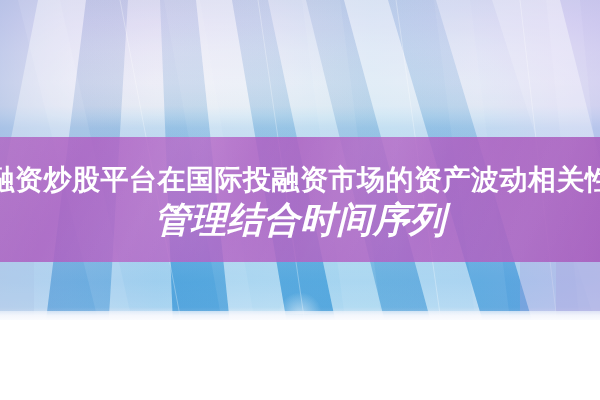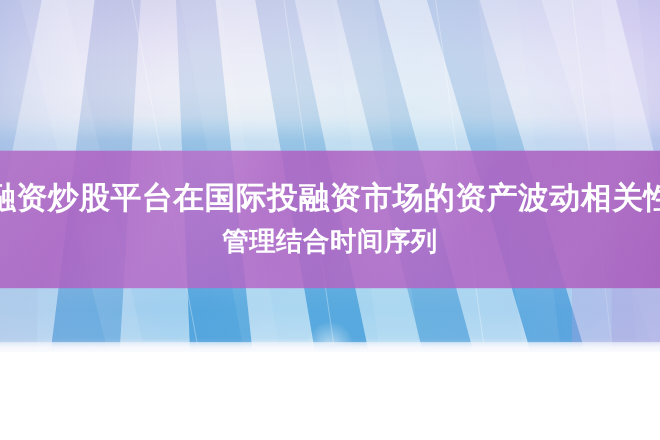--- a/index.html
+++ b/index.html
@@ -109,21 +109,21 @@
     position: relative;
     z-index: 2;
     color: #ffffff;
     font-weight: bold;
     font-size: 28px;
     line-height: 40px;
     letter-spacing: 0.5px;
     white-space: nowrap;
     text-align: center;
   }
-  .title-line.line2 { font-size: 24px; }
+  .title-line.line2 { font-size: 36px; font-style: italic; }
 
   
   .bottom-strip {
     position: absolute;
     left: 0;
     right: 0;
     bottom: 0;
     height: 9px;
     background: linear-gradient(180deg,
       rgba(233,240,250,0.75) 0%,

